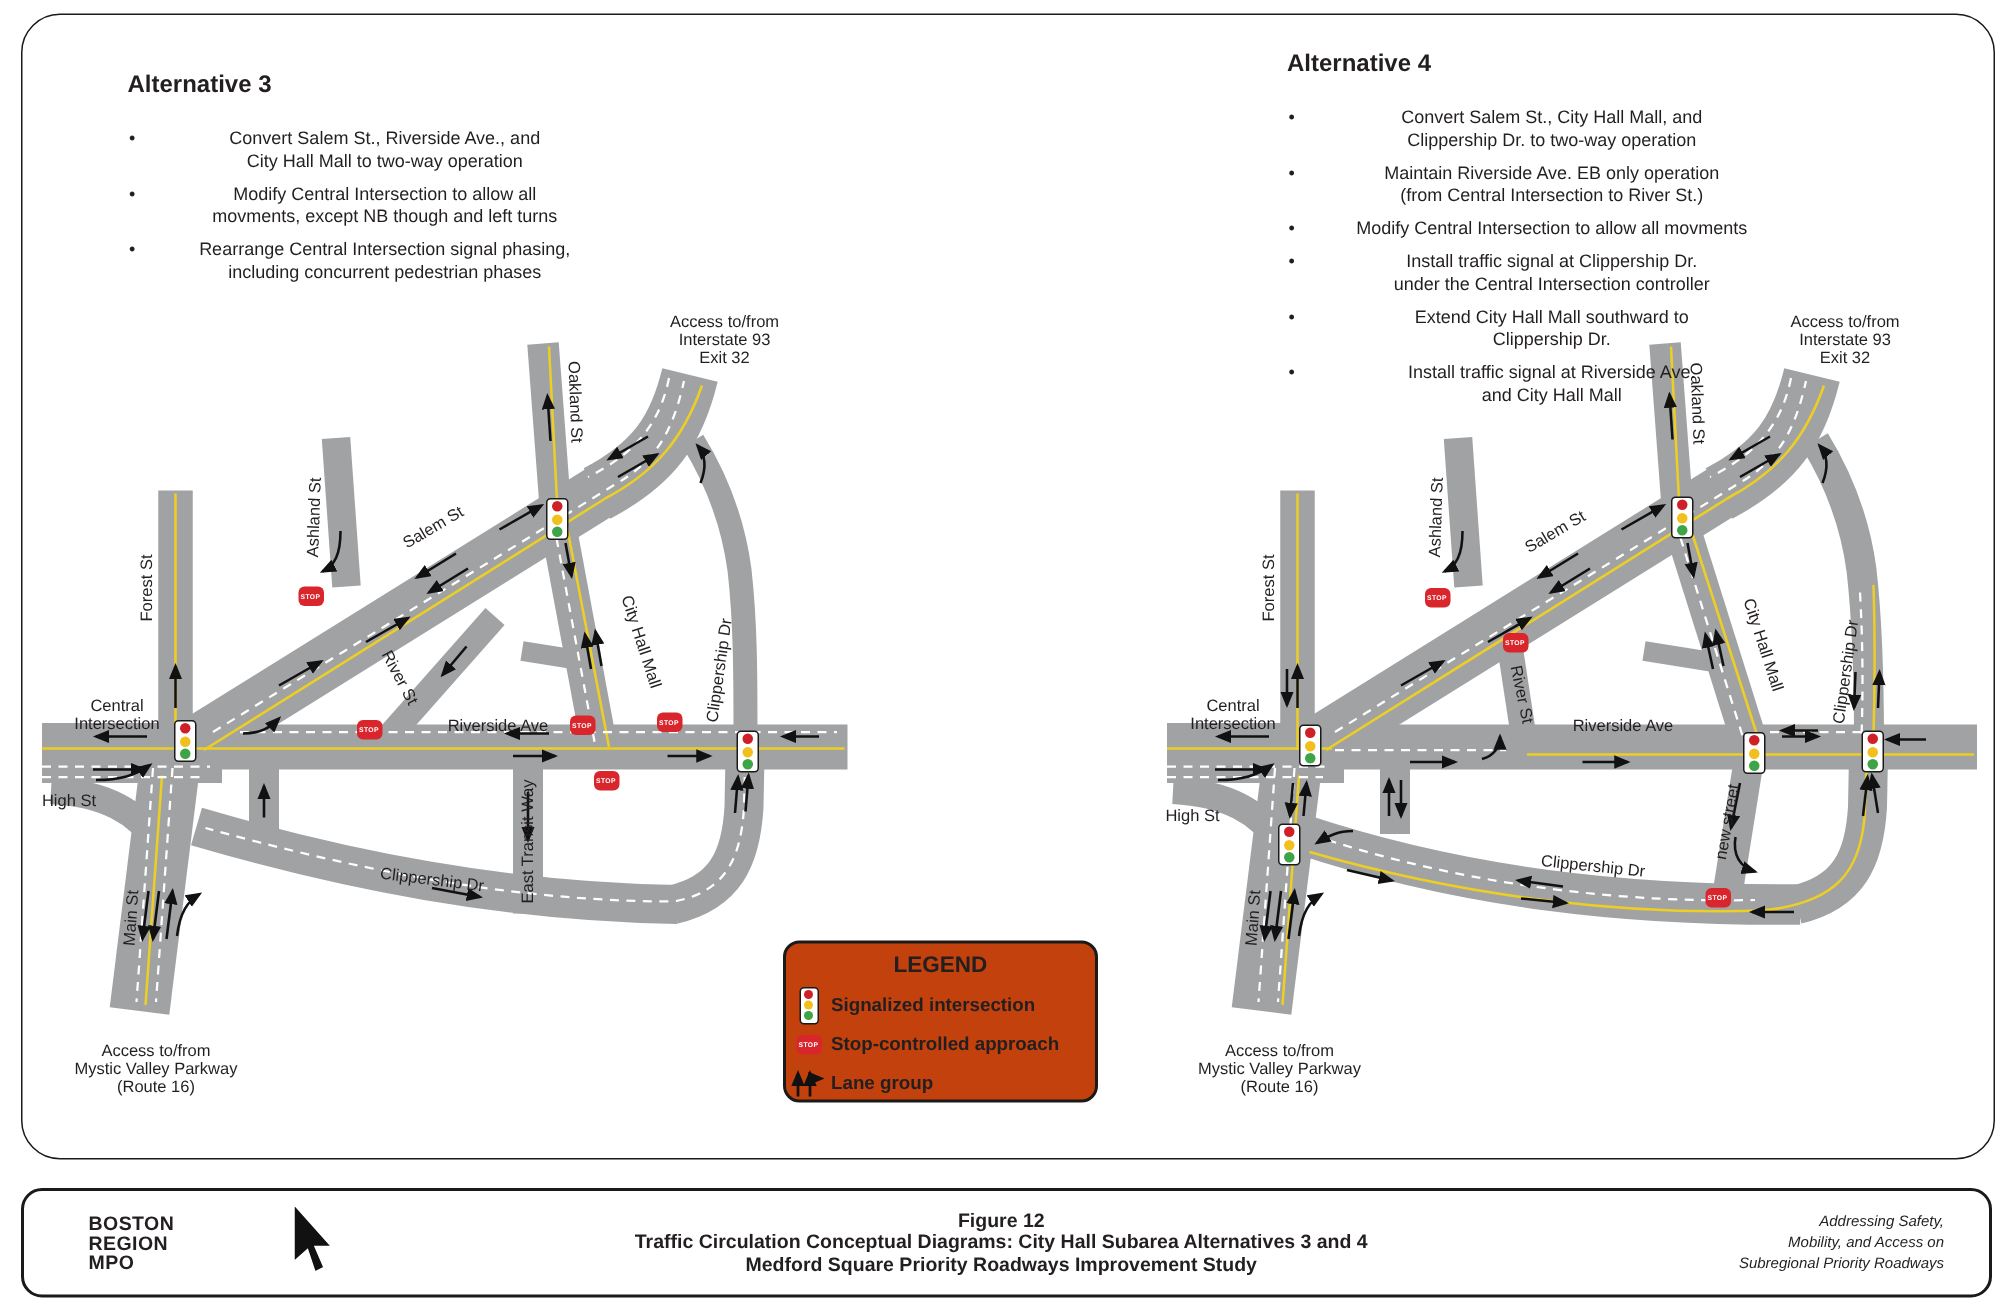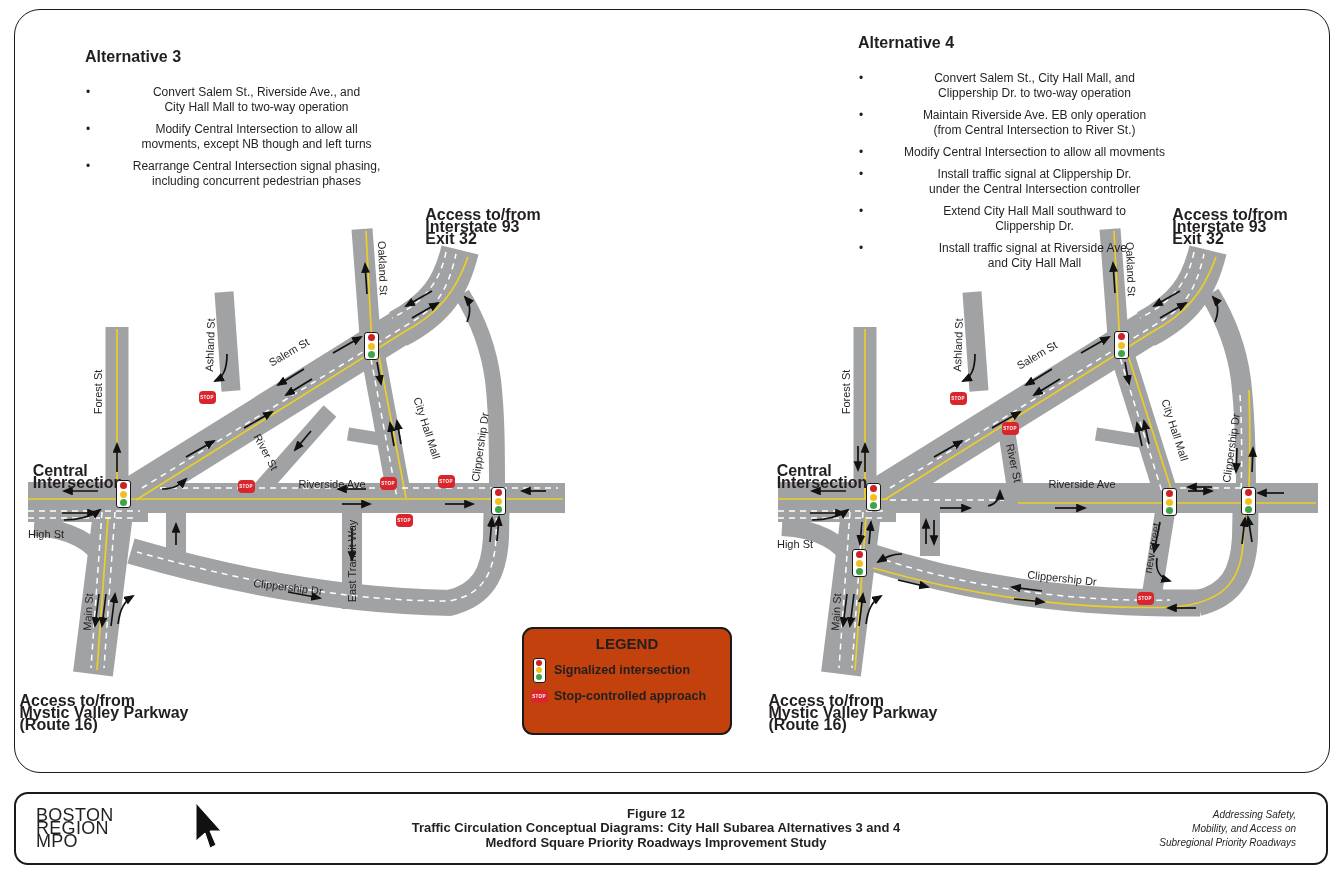--- a/index.html
+++ b/index.html
@@ -10,21 +10,21 @@
   .roadsvg{position:absolute;left:0;top:0;}
   
   .panel-text{position:absolute;width:330px;}
   .panel-text h2{font-size:16px;line-height:18px;margin:0 0 19px 0;font-weight:bold;}
   .panel-text ul{list-style:none;margin:0;padding:0;}
   .panel-text li{position:relative;padding-left:13px;margin:0 0 7px 0;font-size:12px;
         line-height:15px;white-space:pre-line;text-align:center;}
   .panel-text li::before{content:"\2022";position:absolute;left:1px;top:0;}
   
   .label{position:absolute;font-size:11px;white-space:pre;color:#231f20;}
-  .label.bold{font-weight:bold;font-size:16px;line-height:12px;}
+  .label.bold{font-weight:normal;font-size:11px;text-align:center;line-height:12px;}
   
   .signal{position:absolute;width:15px;height:28px;background:#fff;border:1.5px solid #1a1a1a;
         border-radius:3px;display:flex;flex-direction:column;align-items:center;
         justify-content:space-evenly;box-sizing:border-box;}
   .signal i{width:7px;height:7px;border-radius:50%;}
   .sig-r{background:#ce2026;} .sig-y{background:#f2c01e;} .sig-g{background:#3da448;}
   
   .stop{position:absolute;width:17px;height:13px;background:#d9262c;border-radius:4px;
         color:#fff;font-size:4.5px;font-weight:bold;display:flex;align-items:center;
         justify-content:center;letter-spacing:.3px;}
@@ -34,22 +34,22 @@
   .legend-title{text-align:center;font-weight:bold;font-size:15px;margin-bottom:5px;}
   .legend-row{display:flex;align-items:center;height:26px;}
   .legend-row .ic{width:30px;display:flex;justify-content:center;}
   .legend-row .lab{font-weight:bold;font-size:12.5px;}
   .legend .signal-mini{position:static;width:13px;height:25px;}
   .legend .signal-mini i{width:6px;height:6px;}
   .legend .stop-mini{position:static;}
   
   .footer{position:absolute;left:14px;top:792px;width:1314px;height:73px;border:2px solid #1a1a1a;
         border-radius:14px;box-sizing:border-box;display:flex;align-items:center;background:#fff;}
-  .footer-logo{width:240px;padding-left:20px;font-size:18px;line-height:13px;white-space:pre-line;
-        letter-spacing:.3px;}
+  .footer-logo{width:240px;padding-left:43px;font-size:13px;line-height:13px;white-space:pre-line;
+        letter-spacing:.3px;font-weight:bold;}
   .footer-center{flex:1;text-align:center;font-weight:bold;font-size:13px;line-height:14.5px;
         white-space:pre-line;}
   .footer-right{width:260px;text-align:right;padding-right:30px;font-style:italic;font-size:10px;
         line-height:14px;white-space:pre-line;}
   .cursor{position:absolute;left:192px;top:801px;}
 </style>
 </head>
 <body>
 
 <div class="page">
@@ -362,20 +362,37 @@
           </span>
         </span>
       <span class="lab">Signalized intersection</span>
     </div>
     <div class="legend-row">
       <span class="ic">
           <span class="stop stop-mini">STOP</span>
         </span>
       <span class="lab">Stop-controlled approach</span>
     </div>
+    <div class="legend-row">
+      <span class="ic">
+        <svg width="26" height="22" viewBox="0 0 26 22">
+          <defs>
+            <marker id="ahl" markerWidth="8" markerHeight="8" refX="4.5" refY="2.5" orient="auto">
+              <path d="M0,0 L6,2.5 L0,5 Z" fill="#111"></path>
+            </marker>
+          </defs>
+          <g stroke="#111" stroke-width="1.8" fill="none" marker-end="url(#ahl)">
+            <path d="M6 20 V5"></path>
+            <path d="M14 20 V5"></path>
+            <path d="M14 12 C14 9 17 8 21 8"></path>
+          </g>
+        </svg>
+      </span>
+      <span class="lab">Lane group</span>
+    </div>
   </div>
 
   <div class="main-border"></div>
 
   <div class="footer">
     <div class="footer-logo">BOSTON
 REGION
 MPO</div>
     <div class="footer-center">Figure 12
 Traffic Circulation Conceptual Diagrams: City Hall Subarea Alternatives 3 and 4

